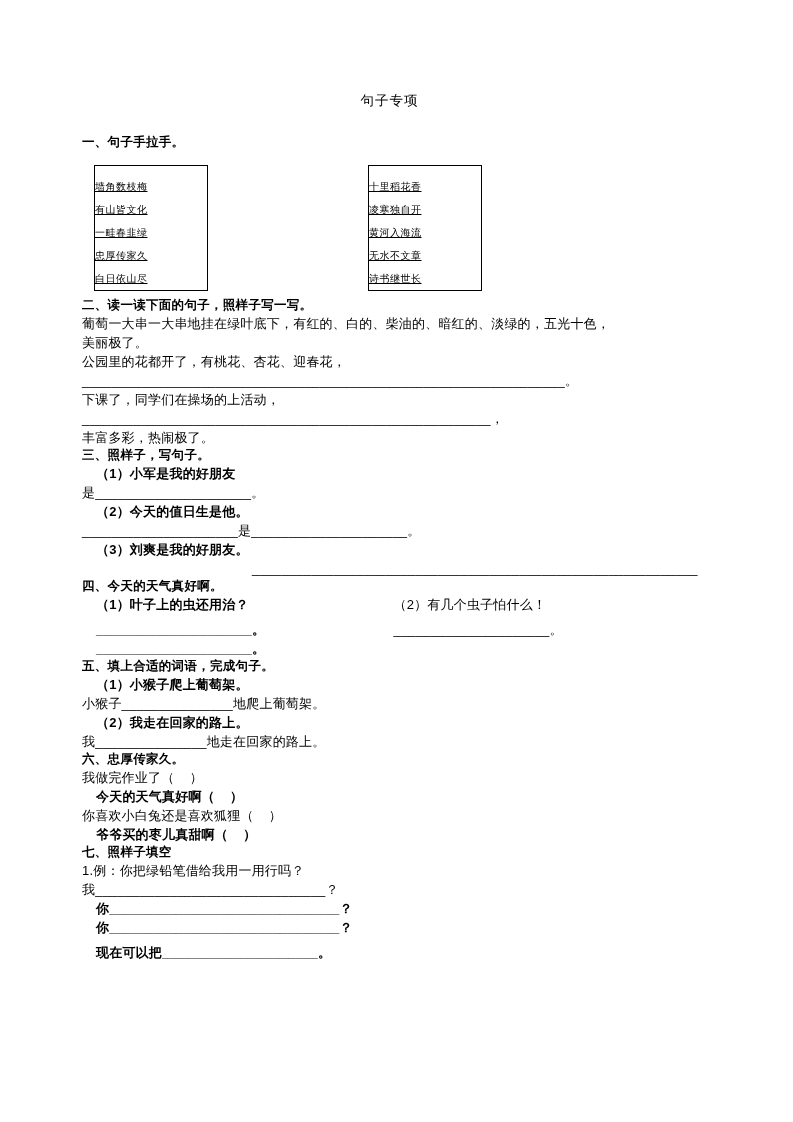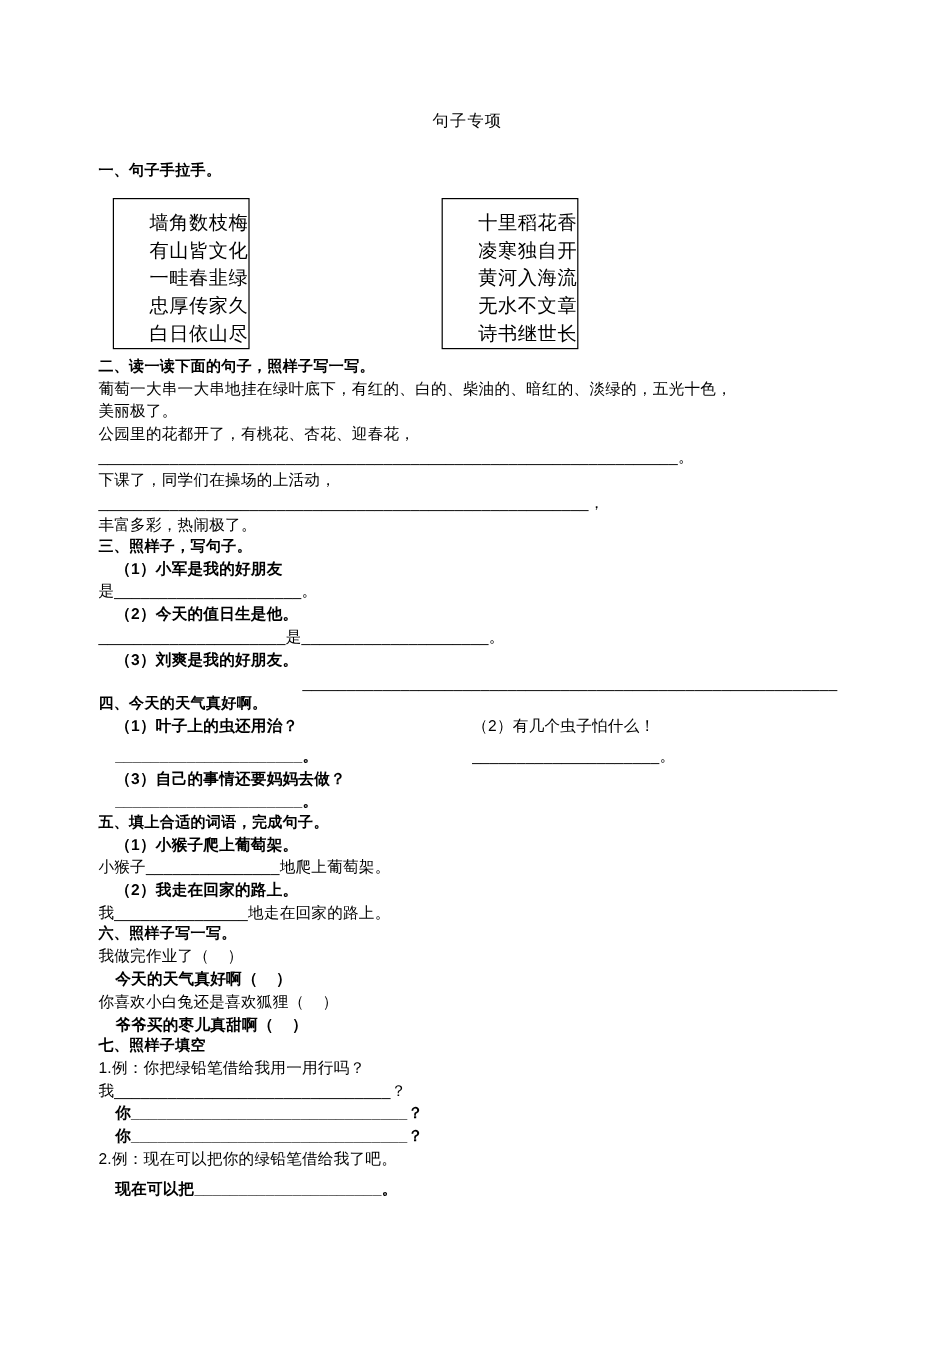--- a/index.html
+++ b/index.html
@@ -57,25 +57,26 @@
     position: absolute;
     border: 1px solid #000;
     box-sizing: border-box;
     width: 114px;
     height: 126px;
     padding-top: 9px;
   }
   .box.left { left: 12px; }
   .box.right { left: 286px; }
   .box .bline {
-    font-size: 16px;
+    font-size: 10px;
     font-family: "Liberation Sans", sans-serif;
-    text-align: right;
+    text-align: left;
     line-height: 23px;
     letter-spacing: 0.5px;
+    text-decoration: underline;
   }
   .indent { padding-left: 14px; font-weight: bold; }
   .two-col {
     display: flex;
     width: 100%;
   }
   .two-col > div { width: 50%; }
   .two-col .colr { padding-left: 8px; }
 </style>
 </head>
@@ -128,37 +129,35 @@
       <div class="line indent">（1）叶子上的虫还用治？</div>
       <div class="sp-6"></div>
       <div class="line indent">_____________________。</div>
     </div>
     <div class="colr">
       <div class="line">（2）有几个虫子怕什么！</div>
       <div class="sp-6"></div>
       <div class="line">_____________________。</div>
     </div>
   </div>
-  <div class="line indent">（3）自己的事情还要妈妈去做？</div>
   <div class="line indent">_____________________。</div>
 
   <div class="sec-head">五、填上合适的词语，完成句子。</div>
   <div class="line indent">（1）小猴子爬上葡萄架。</div>
   <div class="line">小猴子_______________地爬上葡萄架。</div>
   <div class="line indent">（2）我走在回家的路上。</div>
   <div class="line">我_______________地走在回家的路上。</div>
 
-  <div class="sec-head">六、照样子写一写。</div>
+  <div class="sec-head">六、忠厚传家久。</div>
   <div class="line">我做完作业了（    ）</div>
   <div class="line indent">今天的天气真好啊（    ）</div>
   <div class="line">你喜欢小白兔还是喜欢狐狸（    ）</div>
   <div class="line indent">爷爷买的枣儿真甜啊（    ）</div>
 
   <div class="sec-head">七、照样子填空</div>
   <div class="line">1.例：你把绿铅笔借给我用一用行吗？</div>
   <div class="line">我_______________________________？</div>
   <div class="line indent">你_______________________________？</div>
   <div class="line indent">你_______________________________？</div>
-  <div class="line">2.例：现在可以把你的绿铅笔借给我了吧。</div>
   <div class="sp-6"></div>
   <div class="line indent">现在可以把_____________________。</div>
 
 </div>
 
 </body></html>

